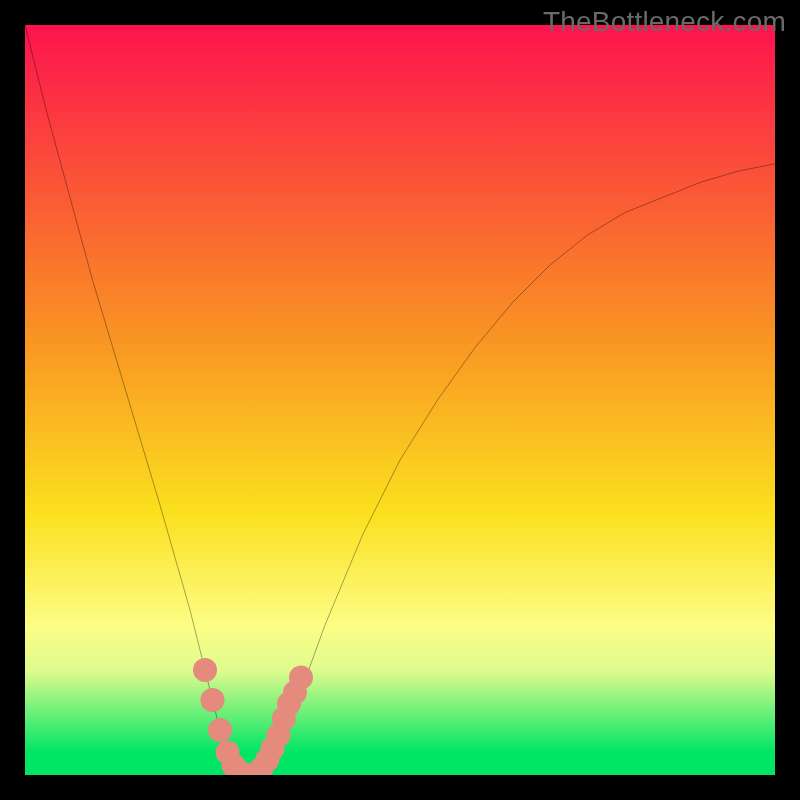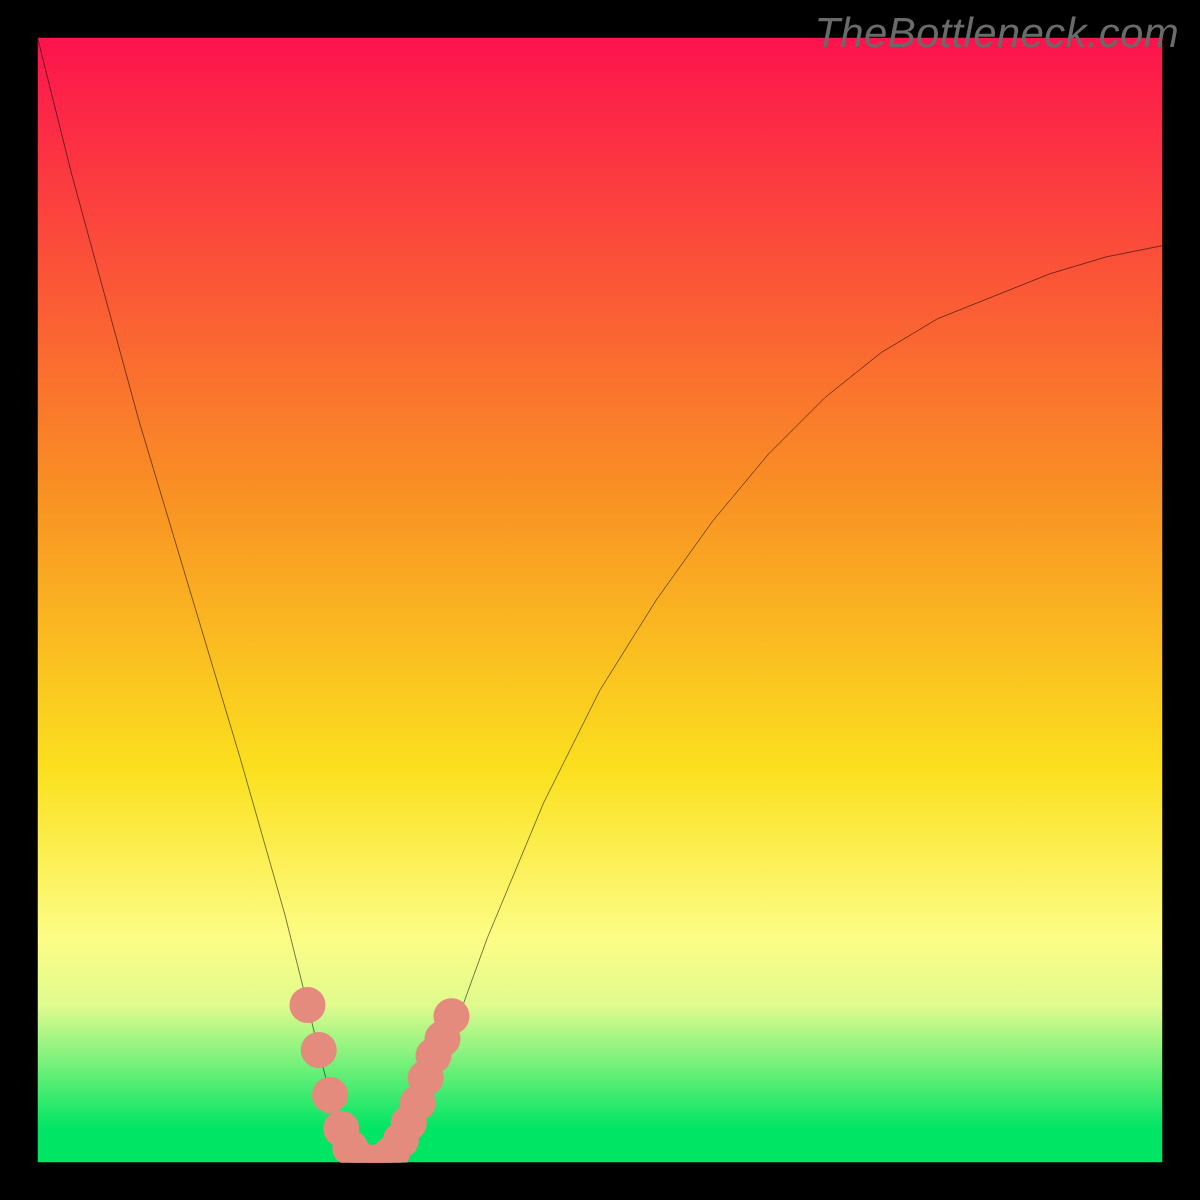--- a/index.html
+++ b/index.html
@@ -8,21 +8,20 @@
     width: 800px;
     height: 800px;
     background: #000;
     overflow: hidden;
   }
   .frame {
     position: relative;
     width: 800px;
     height: 800px;
     background: #000;
-    font-style: italic;
   }
   .watermark {
     position: absolute;
     top: 6px;
     right: 14px;
     font-family: Arial, Helvetica, sans-serif;
     font-size: 28px;
     font-weight: 500;
     color: #6a6a6a;
     letter-spacing: 0.2px;

